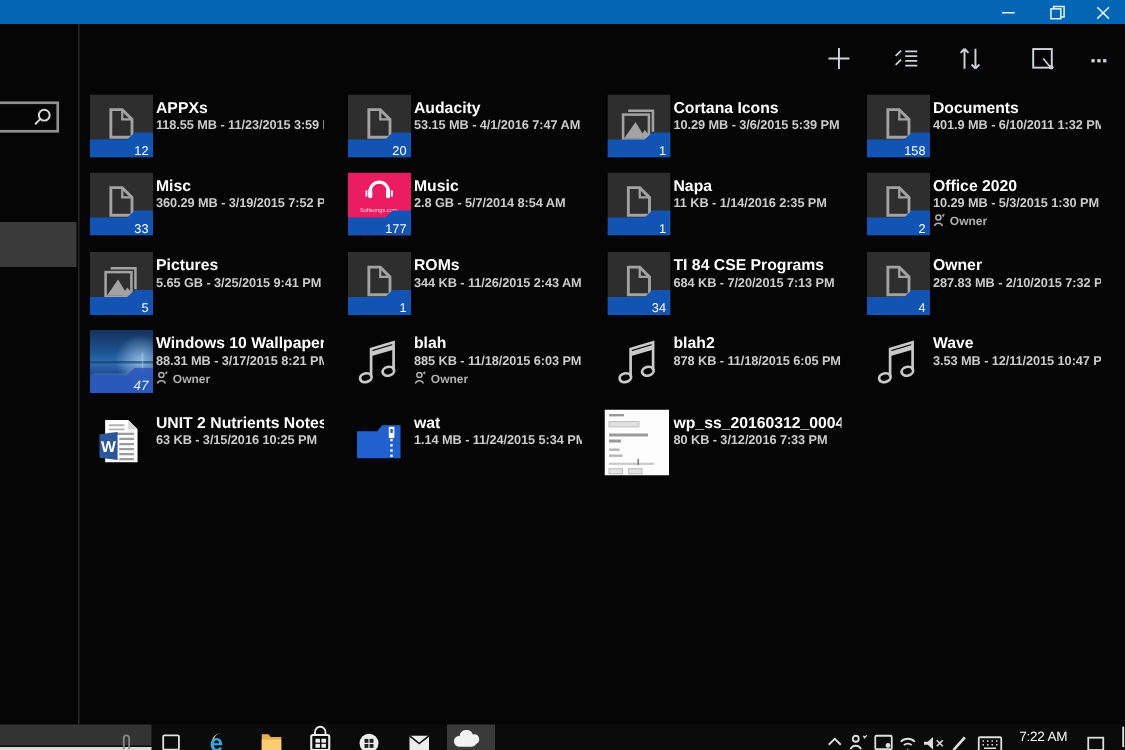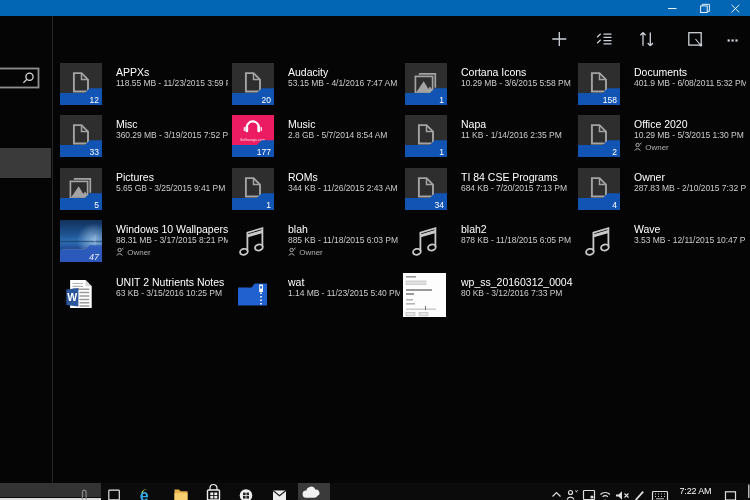--- a/index.html
+++ b/index.html
@@ -1,20 +1,20 @@
 <!DOCTYPE html>
 <html><head><meta charset="utf-8"><style>
 html,body{margin:0;padding:0;}
 body{width:750px;height:500px;background:#000;overflow:hidden;position:relative;
      font-family:"Liberation Sans",sans-serif;}
 .abs{position:absolute;}
 .tile{position:absolute;width:168px;}
 .ticon{position:absolute;left:0;top:0;width:30px;height:42px;}
 .tshot{position:absolute;left:-2px;top:0;width:43px;height:44px;}
-.txt{position:absolute;left:56px;top:3px;width:112px;overflow:hidden;}
+.txt{position:absolute;left:44px;top:3px;width:112px;overflow:hidden;font-weight:bold;}
 .t1{font-size:10.5px;color:#fff;line-height:12px;white-space:nowrap;}
 .t2{font-size:8.5px;color:#ccc;line-height:11.5px;white-space:nowrap;letter-spacing:-0.05px;}
 .t3{font-size:8px;color:#b0b0b0;line-height:12px;white-space:nowrap;}
 </style></head><body>
 
 <div class="abs" style="left:0;top:0;width:750px;height:16px;background:#0366b4;"></div>
 <svg class="abs" style="left:655px;top:0" width="95" height="16" viewBox="0 0 95 16">
 <g stroke="#e8f1fa" stroke-width="1" fill="none">
 <path d="M13 8.5 H21.5"></path>
 <rect x="45.6" y="5.9" width="6.6" height="6.6"></rect>
@@ -78,34 +78,34 @@
         <rect width="42" height="42" fill="#2e2e2e"></rect>
         <path d="M13.8 10.8 H30.3 V24.8" fill="none" stroke="#a3a3a3" stroke-width="1.7"></path>
         <rect x="10.4" y="13.4" width="17.2" height="16.6" fill="#2e2e2e" stroke="#a3a3a3" stroke-width="1.7"></rect>
         <polygon points="11.2,29.2 18.7,18.3 25.3,29.2" fill="#a3a3a3"></polygon>
         <polygon points="21.3,29.2 24.8,23.6 27.2,26.4 27.2,29.2" fill="#a3a3a3"></polygon>
         <polygon points="0,30 24.8,30 29.8,25.3 42,25.3 42,42 0,42" fill="#1254b4"></polygon>
         <text x="39" y="40" text-anchor="end" font-size="8.5" fill="#fff" font-family="Liberation Sans, sans-serif">1</text>
       </svg></div>
     <div class="txt">
       <div class="t1">Cortana Icons</div>
-      <div class="t2">10.29 MB - 3/6/2015 5:58 PM</div>
+      <div class="t2">10.29 MB - 3/6/2015 5:39 PM</div>
     </div>
   </div>
 <div class="tile" style="left:578px;top:62.5px;">
     <div class="ticon"><svg width="42" height="42" viewBox="0 0 42 42">
         <rect width="42" height="42" fill="#2e2e2e"></rect>
         <path d="M13.9 10.1 H21.5 L28 16.6 V28.5 H13.9 Z" fill="none" stroke="#a3a3a3" stroke-width="1.9"></path>
         <path d="M21.5 10.1 V16.6 H28" fill="none" stroke="#a3a3a3" stroke-width="1.5"></path>
         <polygon points="0,30 24.8,30 29.8,25.3 42,25.3 42,42 0,42" fill="#1254b4"></polygon>
         <text x="39" y="40" text-anchor="end" font-size="8.5" fill="#fff" font-family="Liberation Sans, sans-serif">158</text>
       </svg></div>
     <div class="txt">
       <div class="t1">Documents</div>
-      <div class="t2">401.9 MB - 6/08/2011 5:32 PM</div>
+      <div class="t2">401.9 MB - 6/10/2011 1:32 PM</div>
     </div>
   </div>
 <div class="tile" style="left:60px;top:115px;">
     <div class="ticon"><svg width="42" height="42" viewBox="0 0 42 42">
         <rect width="42" height="42" fill="#2e2e2e"></rect>
         <path d="M13.9 10.1 H21.5 L28 16.6 V28.5 H13.9 Z" fill="none" stroke="#a3a3a3" stroke-width="1.9"></path>
         <path d="M21.5 10.1 V16.6 H28" fill="none" stroke="#a3a3a3" stroke-width="1.5"></path>
         <polygon points="0,30 24.8,30 29.8,25.3 42,25.3 42,42 0,42" fill="#1254b4"></polygon>
         <text x="39" y="40" text-anchor="end" font-size="8.5" fill="#fff" font-family="Liberation Sans, sans-serif">33</text>
       </svg></div>
@@ -318,21 +318,21 @@
     <div class="ticon"><svg width="42" height="42" viewBox="0 0 42 42">
         <path d="M6 32.5 V14.5 H19.5 L22.8 10.5 H35 V32.5 Z" fill="#2161cf"></path>
         <g stroke="#fff" stroke-width="1.6" stroke-dasharray="1.6 1.9">
           <path d="M29 19.5 V32"></path>
         </g>
         <rect x="27.2" y="11.5" width="3.7" height="7.5" fill="#fff"></rect>
         <rect x="28.2" y="13" width="1.7" height="2.6" fill="#2161cf"></rect>
       </svg></div>
     <div class="txt">
       <div class="t1">wat</div>
-      <div class="t2">1.14 MB - 11/23/2015 5:40 PM</div>
+      <div class="t2">1.14 MB - 11/24/2015 5:34 PM</div>
     </div>
   </div>
 <div class="tile" style="left:405px;top:272.5px;">
     <div class="tshot"><svg width="43" height="44" viewBox="0 0 43 44">
         <rect width="43" height="44" fill="#fdfdfd"></rect>
         <g fill="#9a9a9a">
           <rect x="3" y="3" width="10" height="1.6"></rect>
           <rect x="3" y="8" width="20" height="3.6" fill="#e0e0e0" stroke="#bbb" stroke-width="0.6"></rect>
           <rect x="3" y="16" width="26" height="2"></rect>
           <rect x="3" y="20" width="8" height="2"></rect>

